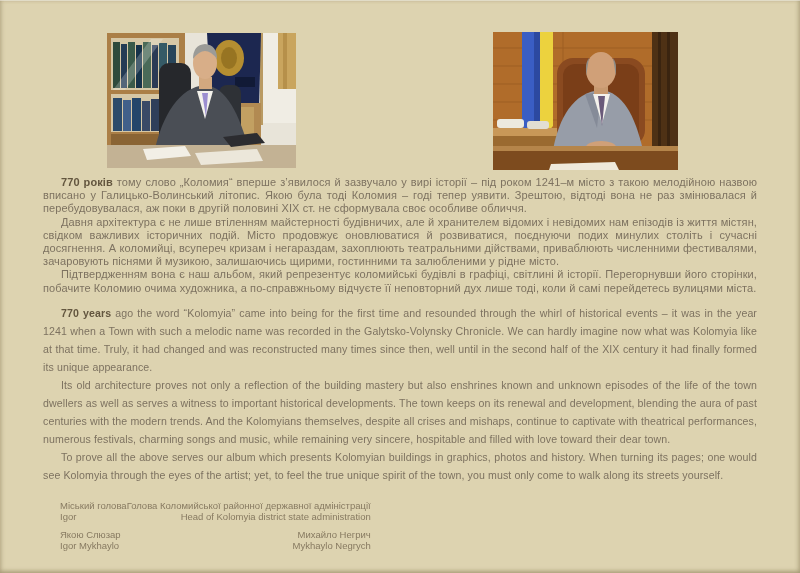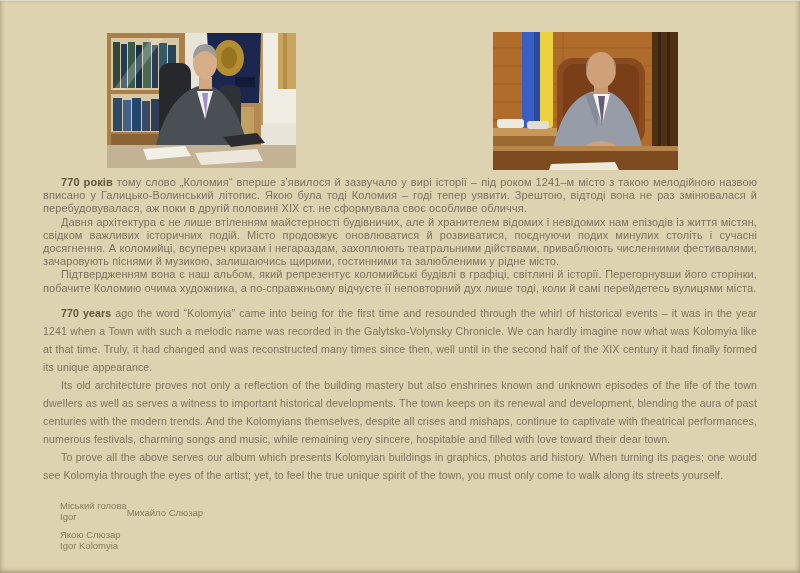--- a/index.html
+++ b/index.html
@@ -171,24 +171,29 @@
     </div>
 
     <div class="signatures">
       <div class="sig-left">
         <div class="sig-title">
           <div>Міський голова</div>
           <div>Igor</div>
         </div>
         <div class="sig-name">
           <div>Якою Слюзар</div>
-          <div>Igor Kolomyia</div>
+          <div>Igor Mykhaylo</div>
         </div>
       </div>
       <div class="sig-right">
+        <div class="sig-title">
+          <div>Голова Коломийської районної державної адміністрації</div>
+          <div>Head of Kolomyia district state administration</div>
+        </div>
         <div class="sig-name">
-          <div>Михайло Слюзар</div>
+          <div>Михайло Негрич</div>
+          <div>Mykhaylo Negrych</div>
         </div>
       </div>
     </div>
   </div>
 
 </div>
 
 </body></html>

